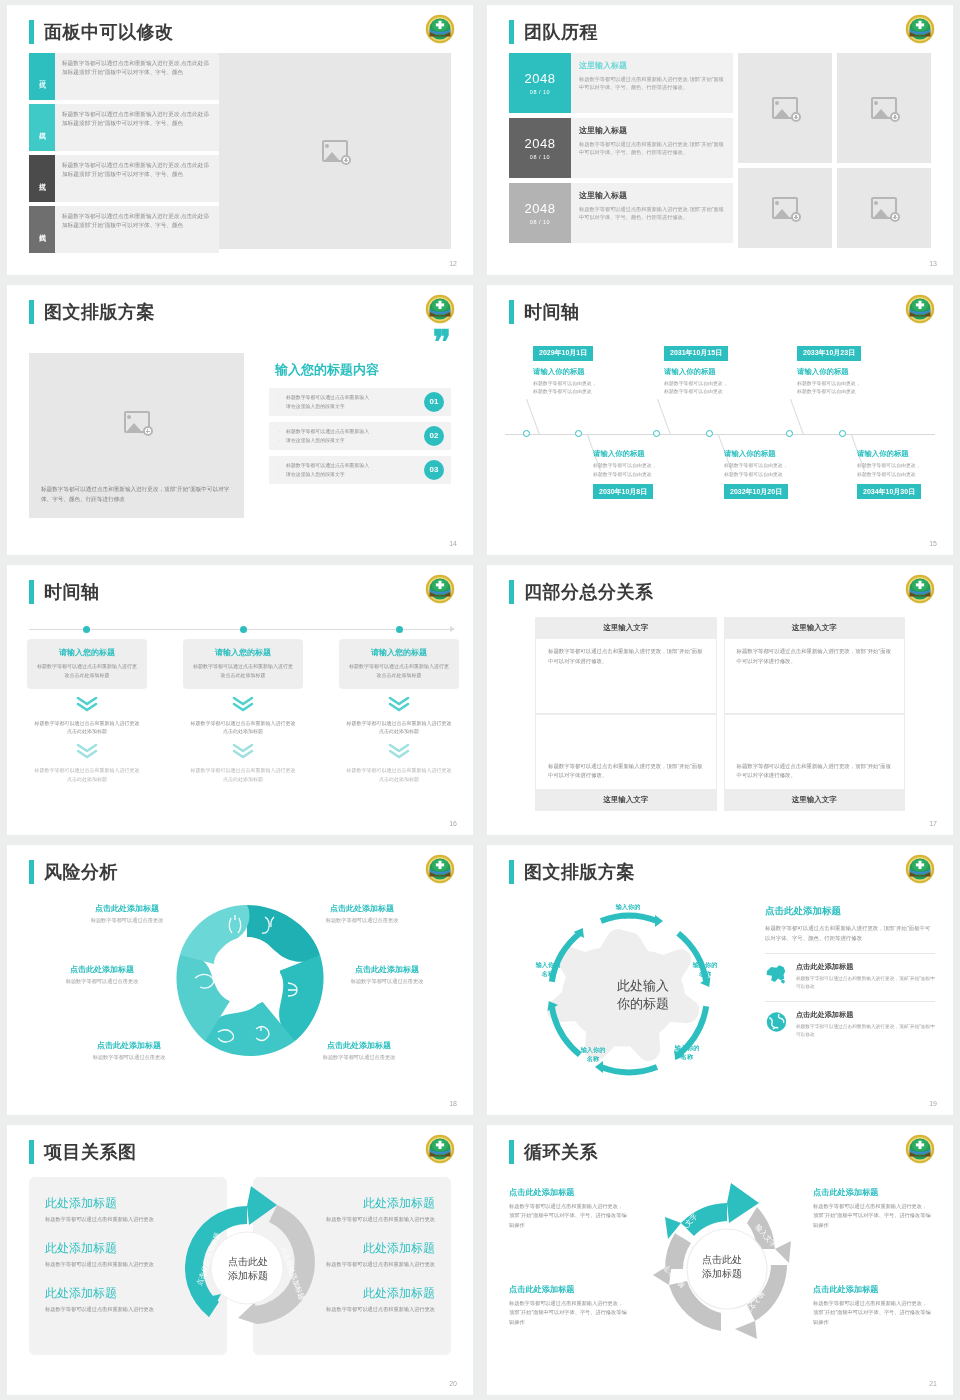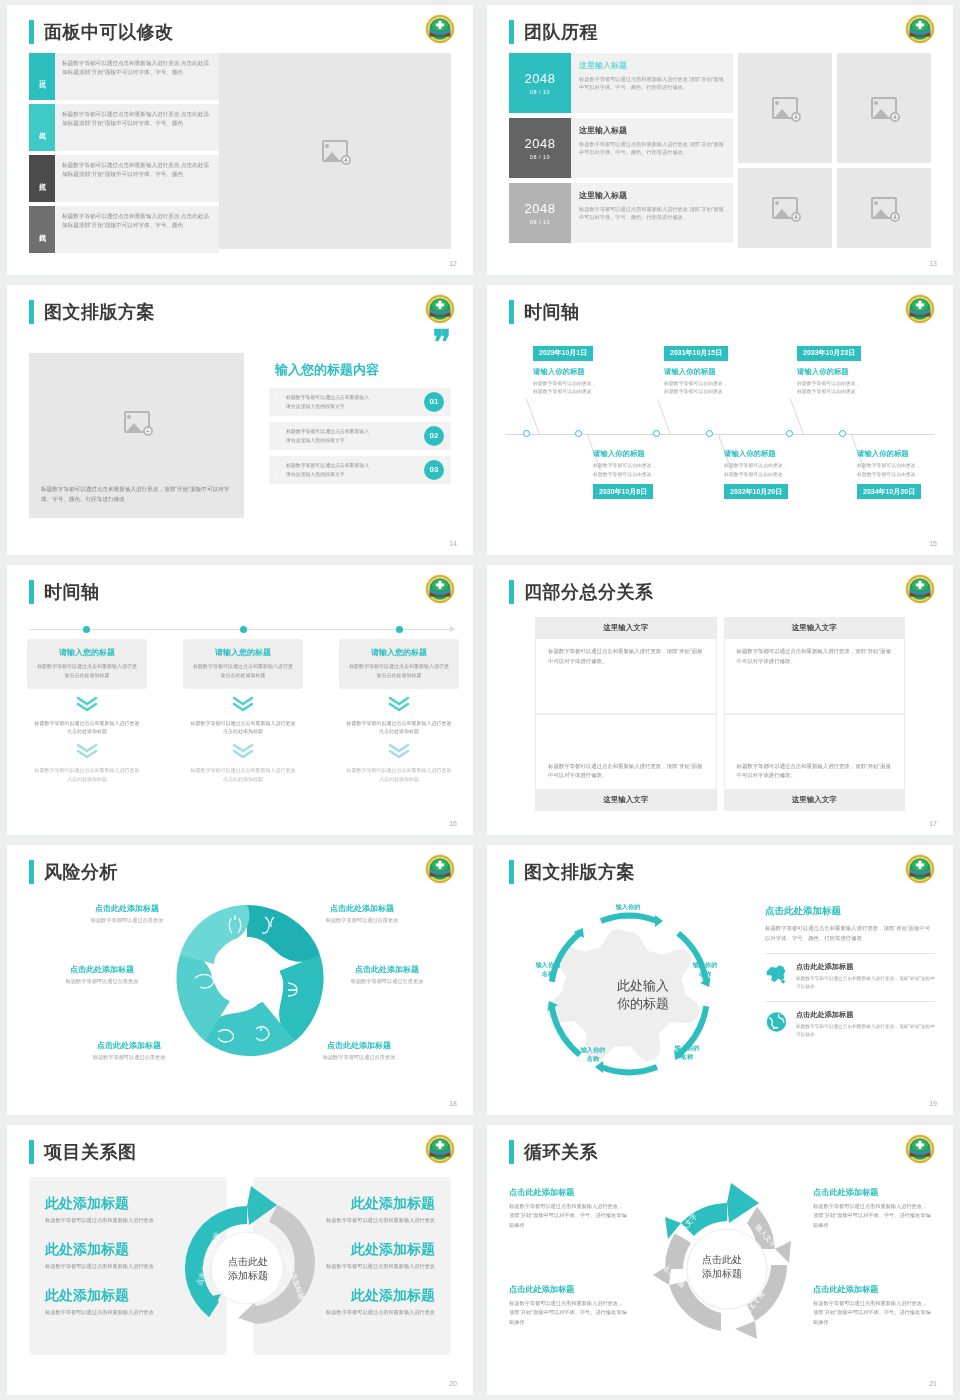--- a/index.html
+++ b/index.html
@@ -127,21 +127,21 @@
   .s19r h4 { font-size: 9.5px; font-weight: bold; color: #2dbfc0; margin-bottom: 5px; }
   .s19r > p { font-size: 5.4px; line-height: 1.85; color: #8e8e8e; }
   .s19item { display: flex; gap: 8px; border-top: 1px solid #e6e6e6; padding: 8px 0 0; margin-top: 10px; }
   .s19item .txt h5 { font-size: 7.2px; font-weight: bold; color: #4a4a4a; margin-bottom: 3px; }
   .s19item .txt p { font-size: 4.7px; line-height: 1.7; color: #9b9b9b; }
 
   
   .s20p { position: absolute; top: 6px; width: 198px; height: 178px; background: #f2f2f2; border-radius: 6px; }
   .s20p.l { left: 22px; } .s20p.r { right: 22px; }
   .s20blk { margin: 0 16px; }
-  .s20blk h5 { font-size: 14px; font-weight: bold; color: #2dbfc0; margin-bottom: 3px; }
+  .s20blk h5 { font-size: 12px; font-weight: normal; color: #2dbfc0; margin-bottom: 3px; }
   .s20blk p { font-size: 5.2px; line-height: 1.75; color: #8e8e8e; }
   .s20p.r .s20blk { text-align: right; }
   .s20svg { position: absolute; left: 158px; top: 14px; }
   .s20ctr { position: absolute; left: 196px; top: 84px; width: 90px; text-align: center; font-size: 10px; color: #4b4b4b; line-height: 1.4; }
 
   
   .s21c { position: absolute; width: 118px; }
   .s21c h5 { font-size: 8.2px; font-weight: bold; color: #2dbfc0; margin-bottom: 4px; }
   .s21c p { font-size: 5.2px; line-height: 1.8; color: #8e8e8e; }
   .s21svg { position: absolute; left: 152px; top: 6px; }

